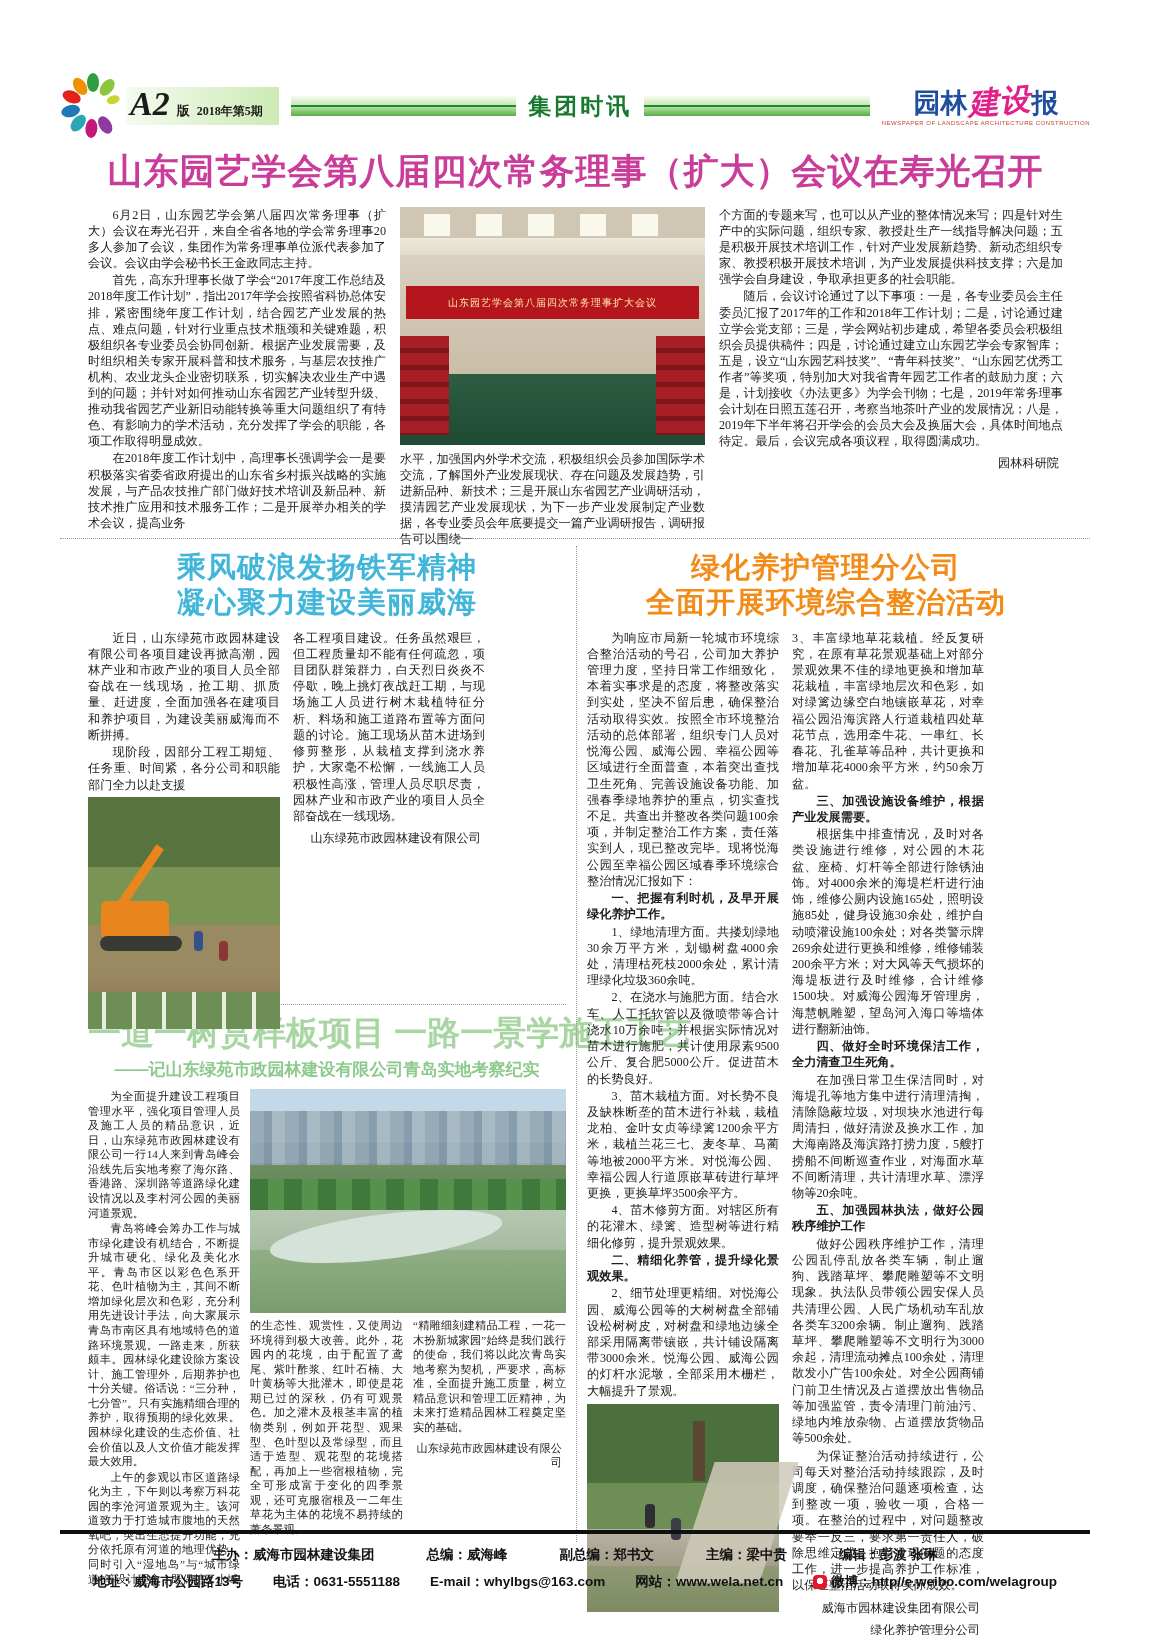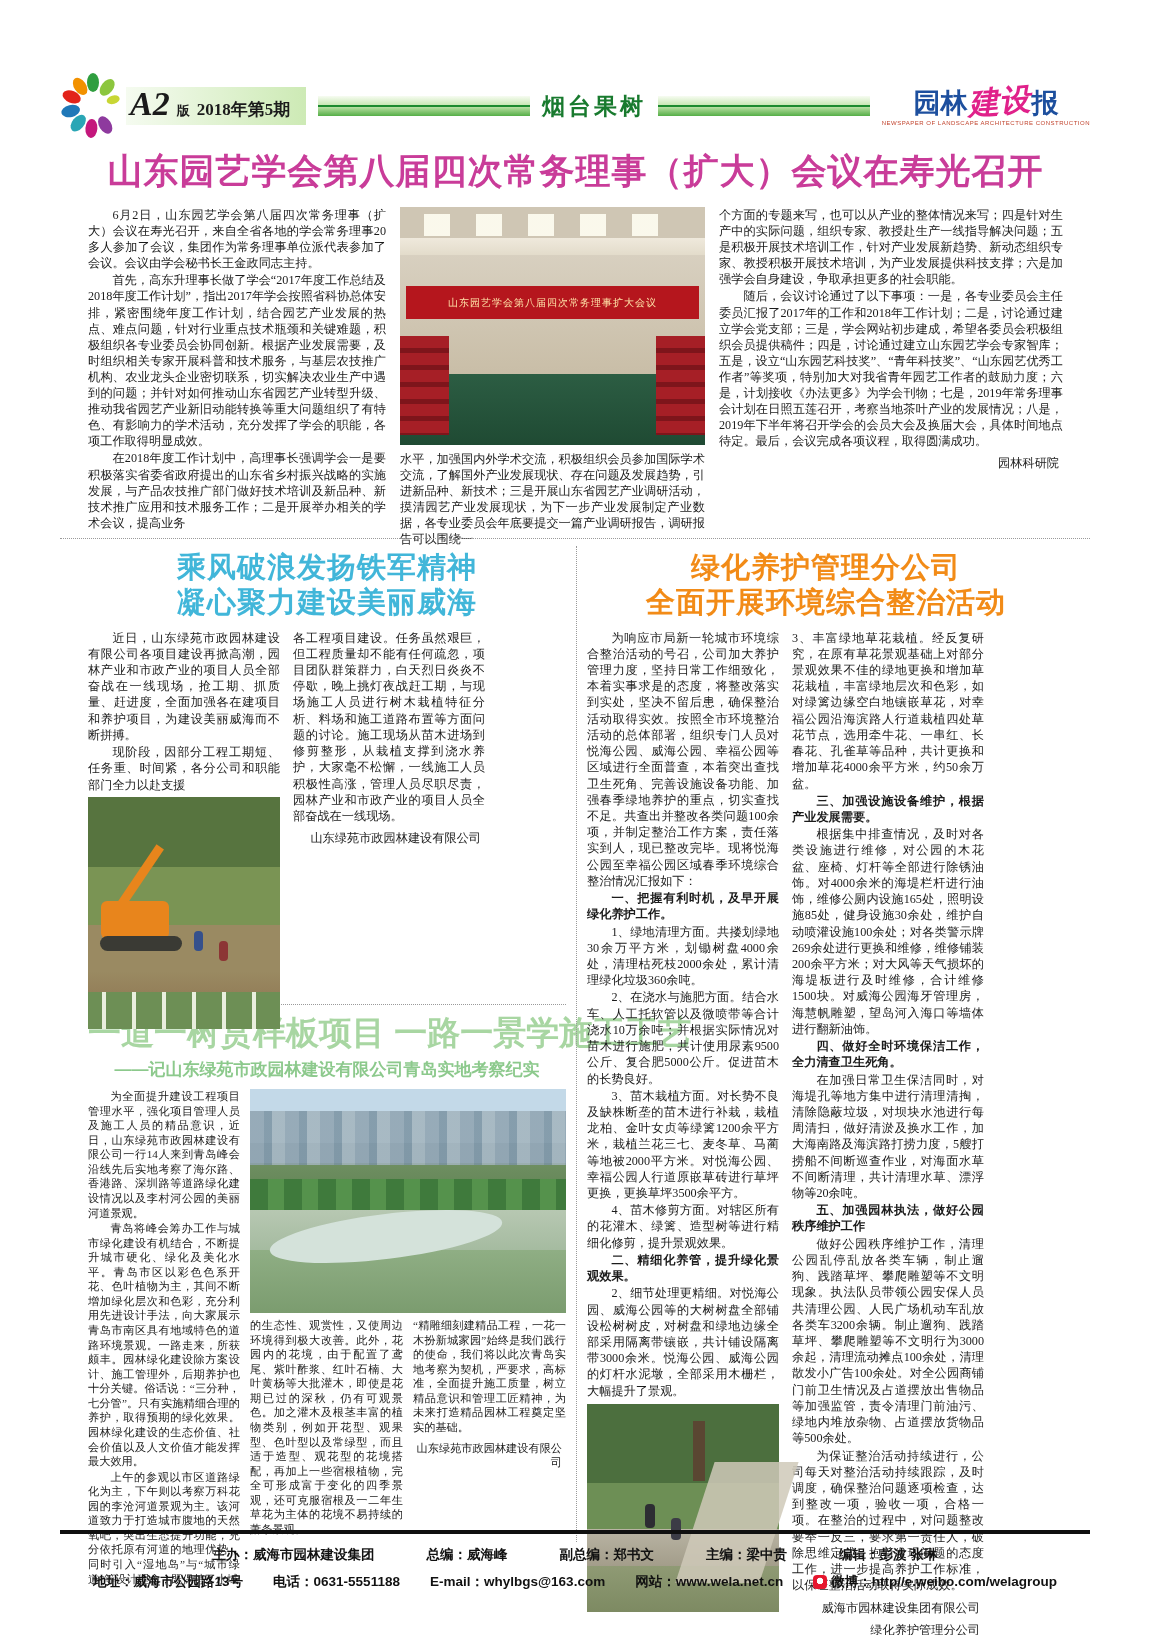--- a/index.html
+++ b/index.html
@@ -20,21 +20,21 @@
   .petal:nth-child(4){transform:rotate(148deg) translateY(-23px);background:#8e3a9e;}
   .petal:nth-child(5){transform:rotate(184deg) translateY(-23px);background:#c4177c;}
   .petal:nth-child(6){transform:rotate(220deg) translateY(-23px);background:#2aa6b5;}
   .petal:nth-child(7){transform:rotate(256deg) translateY(-23px);background:#1f78b8;}
   .petal:nth-child(8){transform:rotate(292deg) translateY(-23px);background:#e2231a;}
   .petal:nth-child(9){transform:rotate(326deg) translateY(-23px);background:#f29100;}
   .edition{background:linear-gradient(90deg,#f5fbf0,#cdeab5);height:34px;display:flex;align-items:baseline;
            padding:2px 16px 2px 4px;gap:7px;flex:0 0 auto;}
   .ed-a2{font-style:italic;font-weight:bold;font-size:34px;line-height:30px;}
   .ed-ban{font-size:13px;font-weight:bold;}
-  .ed-issue{font-size:17px;font-weight:bold;}
+  .ed-issue{font-size:12px;font-weight:bold;}
   .gbar{height:20px;background:linear-gradient(180deg,#f7fcf2 0%,#c4e5ad 50%,#55ae47 100%);
         position:relative;flex:1;margin:0 12px;}
   .gbar::after{content:"";position:absolute;left:0;right:0;top:9px;height:2px;background:#1c8a2e;}
   .banner-title{font-family:"Liberation Sans","DejaVu Sans",sans-serif;font-weight:bold;font-size:23px;
                 color:#187a2e;letter-spacing:3px;flex:0 0 auto;}
   .masthead{flex:0 0 auto;text-align:center;line-height:1;}
   .mh-cn{white-space:nowrap;}
   .mh-blue{color:#1d4f9e;font-family:"Liberation Sans","DejaVu Sans",sans-serif;font-weight:900;font-size:27px;}
   .mh-pink{color:#e0218a;font-style:italic;font-weight:bold;font-size:31px;display:inline-block;
            transform:rotate(-5deg);margin:0 1px;}
@@ -140,21 +140,21 @@
       <div class="petal"></div>
         <div class="petal"></div>
       <div class="petal"></div>
     </div>
     <div class="edition">
       <span class="ed-a2">A2</span>
       <span class="ed-ban">版</span>
       <span class="ed-issue">2018年第5期</span>
     </div>
     <div class="gbar"></div>
-    <div class="banner-title">烟台果树</div>
+    <div class="banner-title">集团时讯</div>
     <div class="gbar"></div>
     <div class="masthead">
       <div class="mh-cn">
         <span class="mh-blue">园林</span><span class="mh-pink">建设</span><span class="mh-blue">报</span>
       </div>
       <div class="mh-en">NEWSPAPER OF LANDSCAPE ARCHITECTURE CONSTRUCTION</div>
     </div>
   </div>
 
   <div class="article1">

